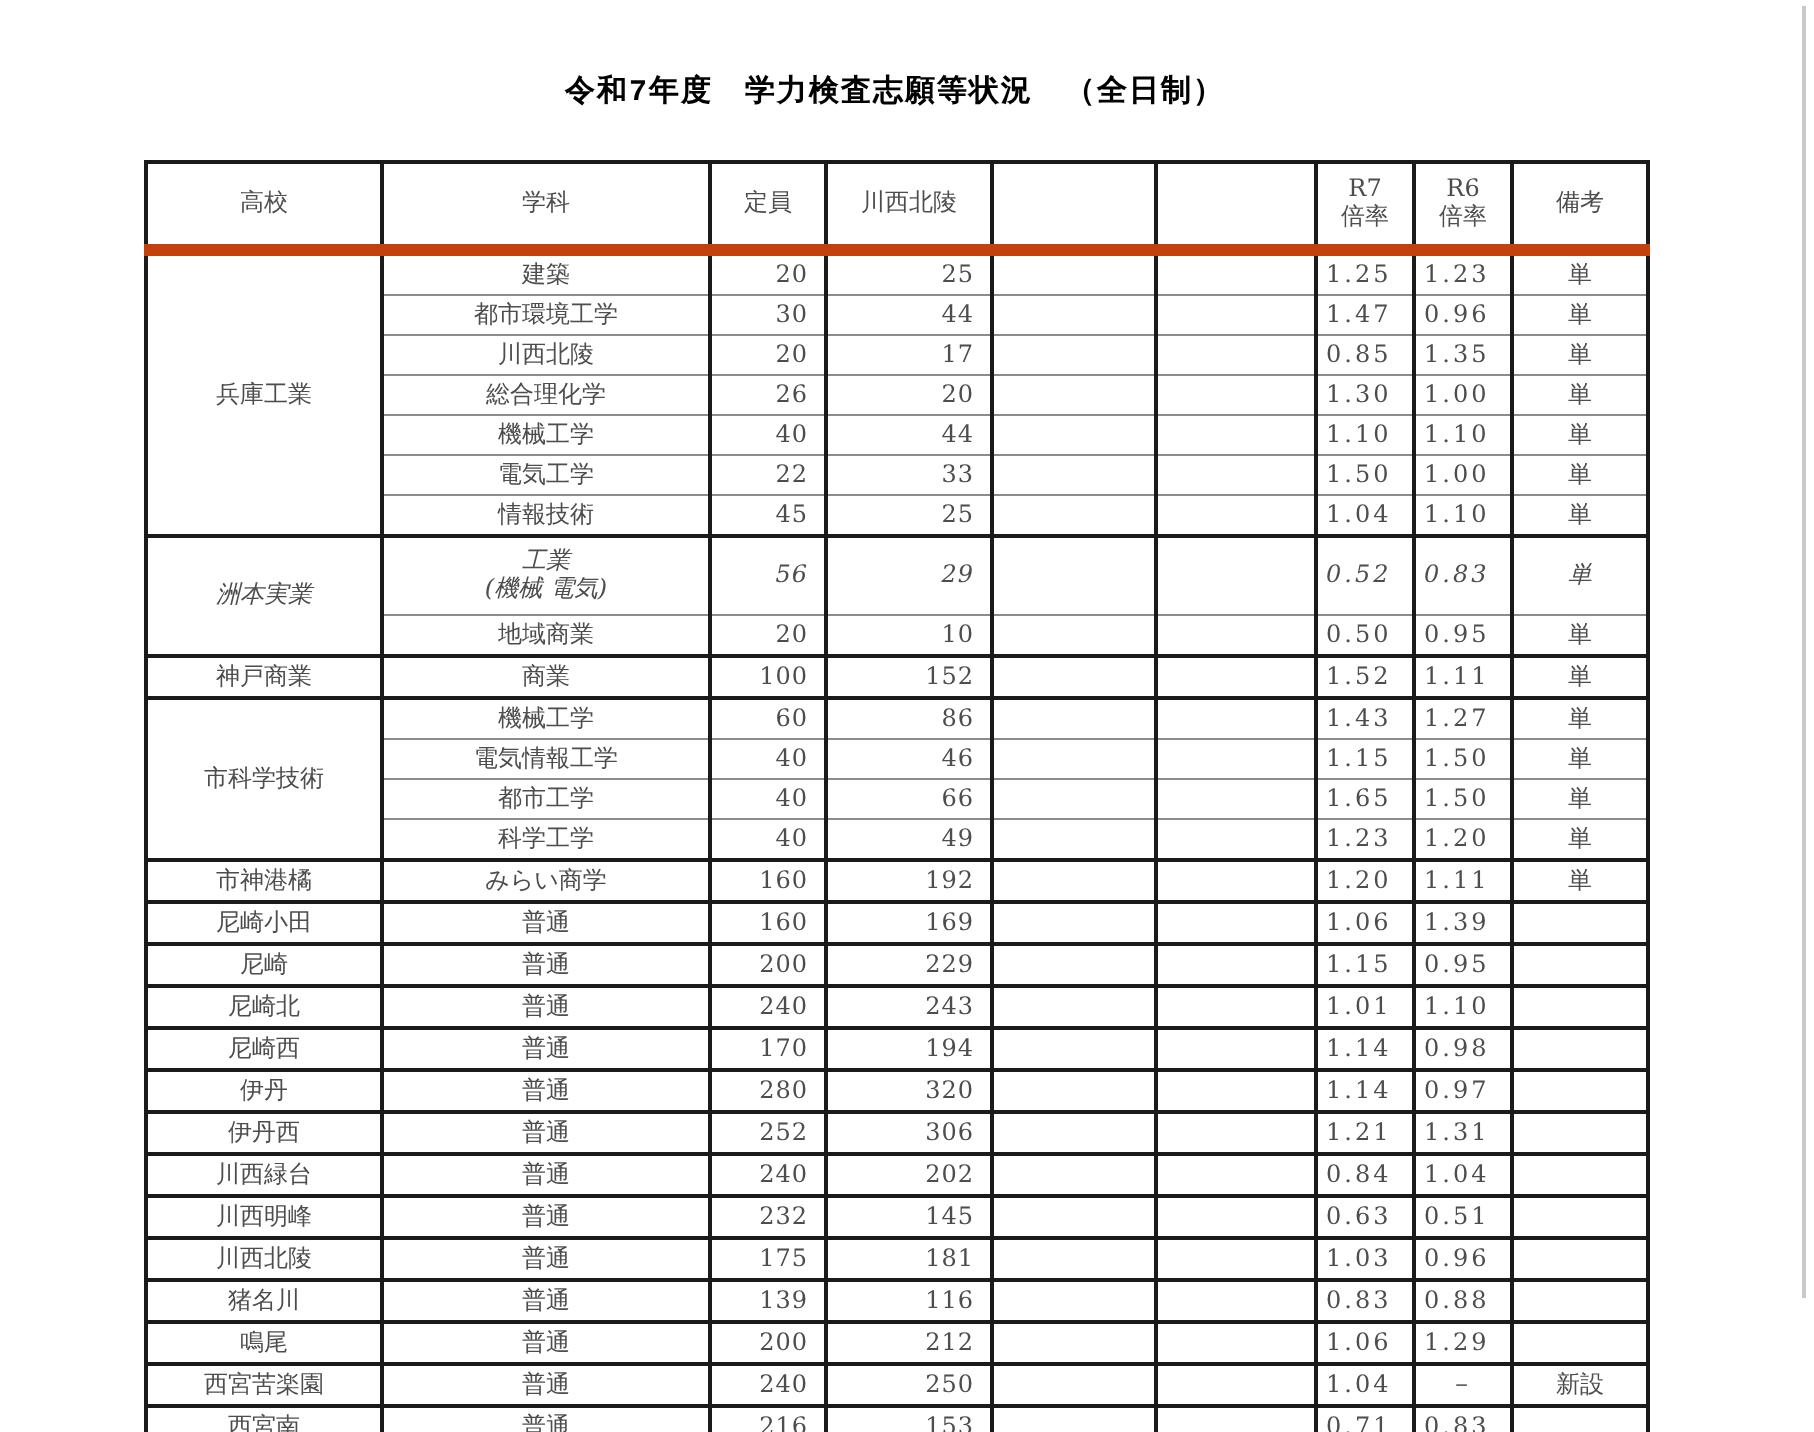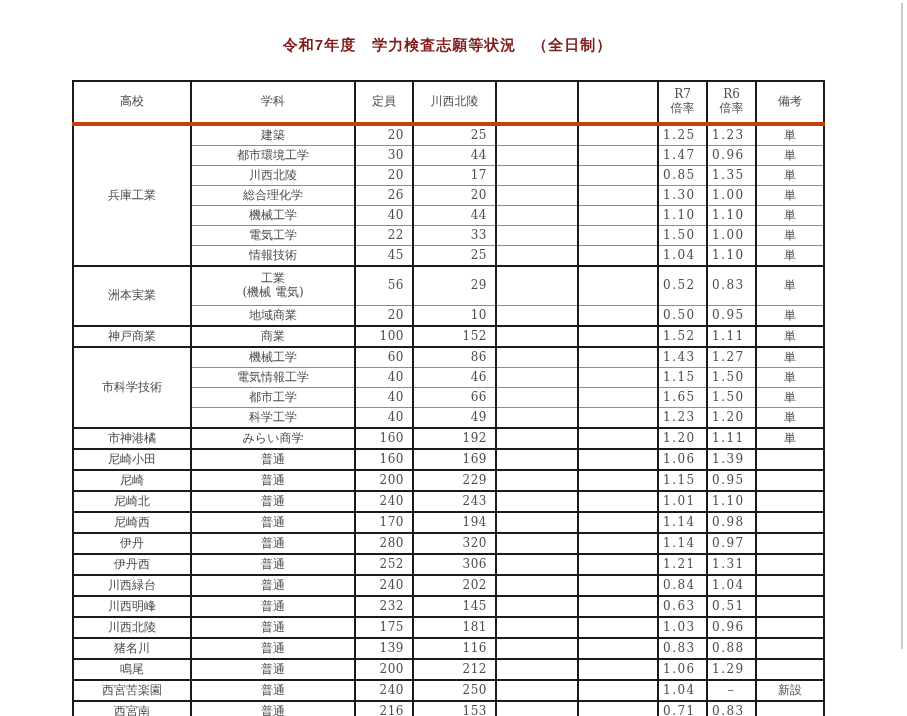--- a/index.html
+++ b/index.html
@@ -16,24 +16,24 @@
     width: 907px;
     height: 716px;
     background: #ffffff;
   }
   .title {
     position: absolute;
     left: 72px;
     top: 36px;
     width: 751px;
     text-align: center;
-    font-family: Liberation Sans, sans-serif;
+    font-family: Liberation Mono, monospace;
     font-size: 15px;
     font-weight: bold;
-    color: #7f1d1d;
+    color: #000000;
     letter-spacing: 1px;
     white-space: pre;
   }
   table.main {
     position: absolute;
     left: 72px;
     top: 80px;
     border-collapse: collapse;
     table-layout: fixed;
     border: 2px solid #1a1a1a;
@@ -47,25 +47,25 @@
     color: #4d4d4d;
     padding: 0 4px;
     height: 19px;
     line-height: 1.15;
     overflow: hidden;
     white-space: pre-line;
     text-align: center;
     vertical-align: middle;
   }
   thead th {
-    border-bottom: 4px solid #c2410c;
+    border-bottom: 6px solid #c2410c;
     height: 40px;
     margin-top: 17px;
   }
-  tr.tall td { height: 38px; }
+  tr.tall td { height: 38px; font-style: italic; }
   tr.group-end td { border-bottom: 2px solid #1a1a1a; }
   td.school { border-bottom: 2px solid #1a1a1a; }
   td.num {
     text-align: right;
     padding-right: 8px;
     letter-spacing: 0.5px;
     margin-left: 12px;
   }
   td.ratio {
     text-align: left;

